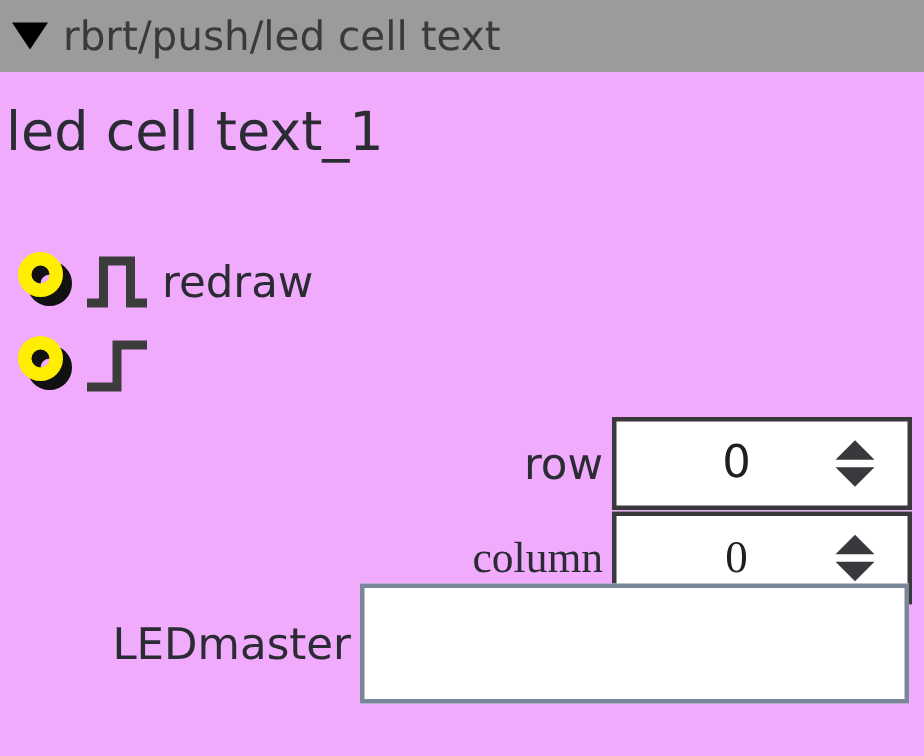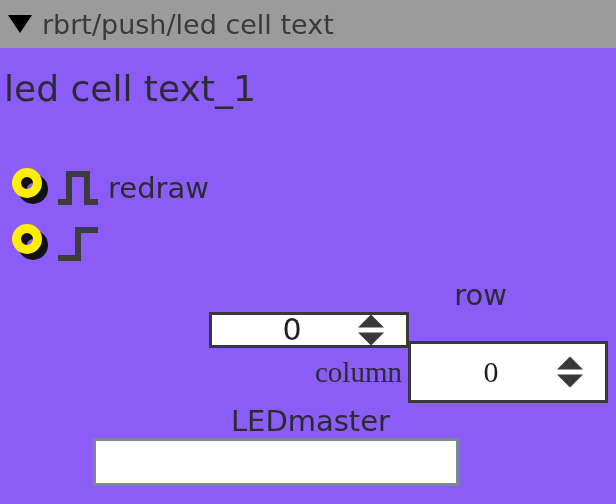--- a/index.html
+++ b/index.html
@@ -11,21 +11,21 @@
     height: 504px;
     background: #ededed;
     font-family: "DejaVu Sans", sans-serif;
     color: #2b2b33;
     overflow: hidden;
   }
   #app {
     position: relative;
     width: 616px;
     height: 504px;
-    background: #8b5cf6;
+    background: #f0abfc;
   }
 
   
   .titlebar {
     position: absolute;
     left: 0; top: 0;
     width: 616px; height: 48px;
     background: #9b9b9b;
     display: flex;
     align-items: center;
@@ -108,21 +108,21 @@
   .port-row.r1 .port-label { margin-left: 8px; }
   .port-row.r2 .port-label { margin-left: 8px; }
   .field-row {
     position: absolute;
     left: 0;
     width: 616px;
     height: 62px;
     display: flex;
     align-items: center;
   }
-  .field-row.row-a { top: 278px; flex-direction: column; }
+  .field-row.row-a { top: 278px; }
   .field-row.row-b { top: 341px; font-family: Liberation Serif, serif; }
 
   .field-label {
     width: 406px;
     text-align: right;
     font-size: 29px;
     color: #2b2b33;
     padding-right: 4px;
     box-sizing: border-box;
     white-space: nowrap;
@@ -164,26 +164,25 @@
   .tri-down {
     width: 0; height: 0;
     border-left: 13px solid transparent;
     border-right: 13px solid transparent;
     border-top: 13px solid #39393d;
   }
 
   
   .text-field-row {
     position: absolute;
-    left: 0; top: 404px;
-    width: 552px;
+    left: 0; top: 388px;
+    width: 616px;
     height: 82px;
     display: flex;
     align-items: center;
-    flex-direction: column;
   }
   .text-field-label {
     width: 240px;
     text-align: right;
     font-size: 29px;
     color: #2b2b33;
     padding-right: 6px;
     box-sizing: border-box;
     white-space: nowrap;
   }

